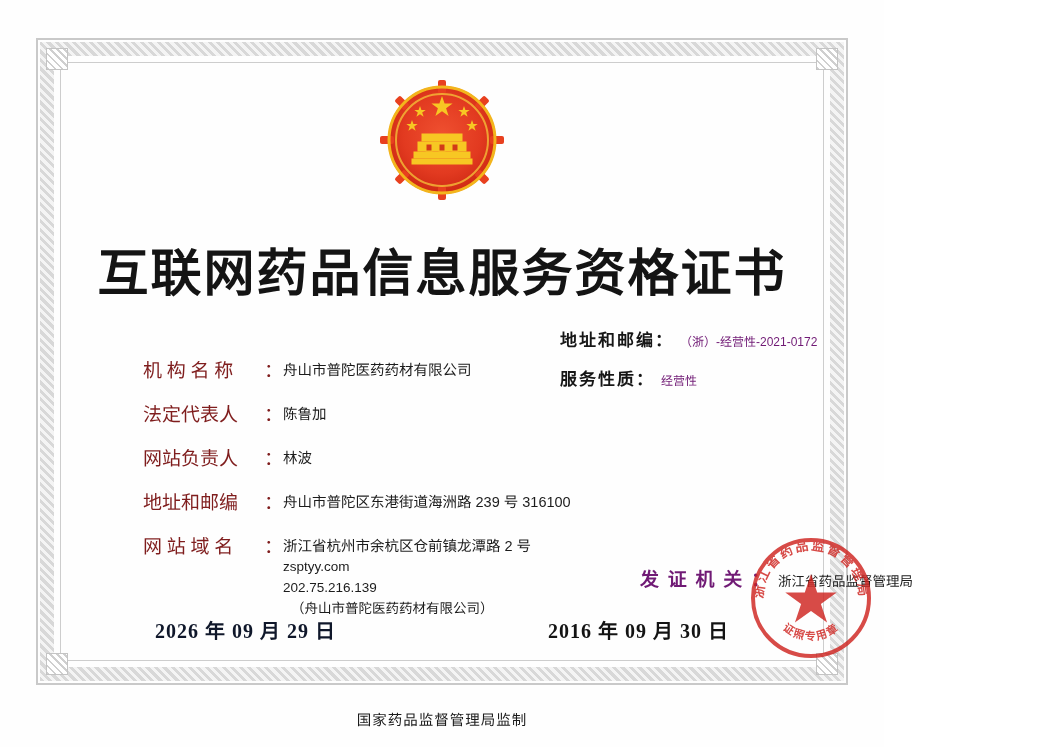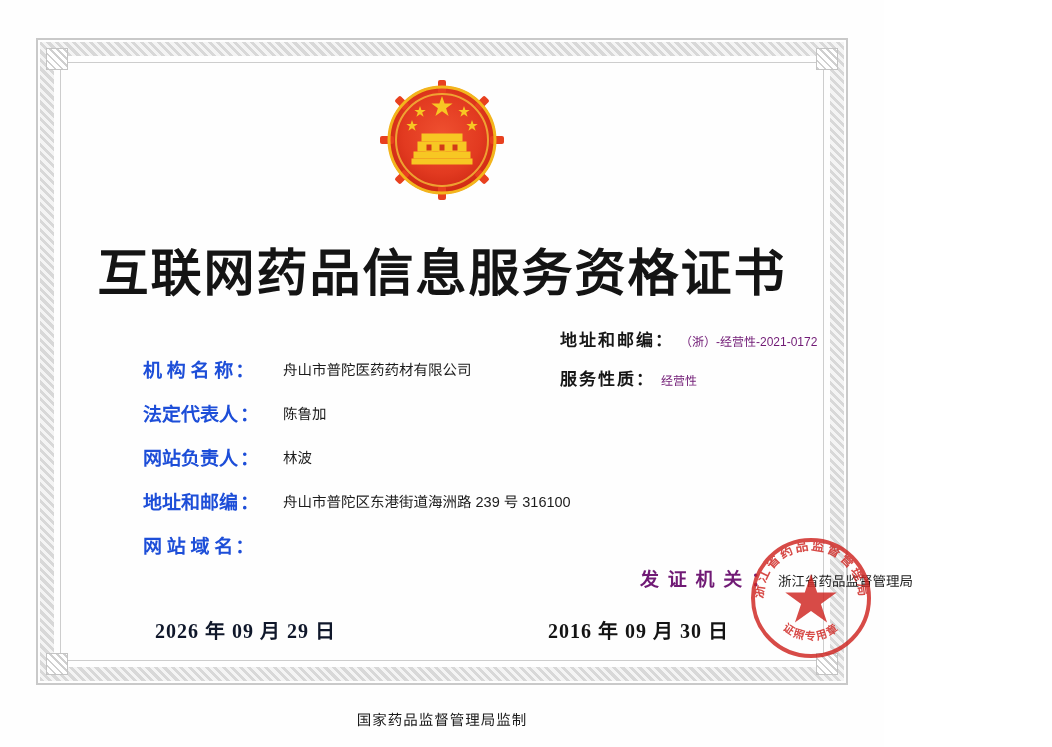--- a/index.html
+++ b/index.html
@@ -134,25 +134,26 @@
     top: 355px;
     width: 620px;
   }
   .field-row {
     display: flex;
     align-items: flex-start;
     margin-bottom: 17px;
   }
   .f-label {
     font-size: 19px;
-    font-weight: bold;
-    color: #1d4ed8;
+    font-weight: normal;
+    color: #7f1d1d;
     white-space: nowrap;
     width: 140px;
     display: flex;
+    justify-content: space-between;
     letter-spacing: 0;
   }
   .f-label .colon { margin-left: 2px; }
   .f-value {
     font-size: 14.5px;
     color: #1c1c1c;
     font-family: "Liberation Sans", sans-serif;
     line-height: 1.55;
     padding-top: 4px;
   }
@@ -349,20 +350,26 @@
         <span>地址和邮编</span>
         <span class="colon">：</span>
       </span>
       <span class="f-value">舟山市普陀区东港街道海洲路 239 号  316100</span>
     </div>
 
     <div class="field-row">
       <span class="f-label">
         <span>网 站 域 名</span>
         <span class="colon">：</span>
+      </span>
+      <span class="f-value">
+        <span>浙江省杭州市余杭区仓前镇龙潭路 2 号</span>
+        <span class="sub">zsptyy.com</span>
+        <span class="sub">202.75.216.139</span>
+        <span class="indent">（舟山市普陀医药药材有限公司）</span>
       </span>
     </div>
 
   </div>
 
   <div class="issuer">
     <span class="issuer-label">发 证 机 关 ：</span>
     <span class="issuer-value">浙江省药品监督管理局</span>
   </div>
 

